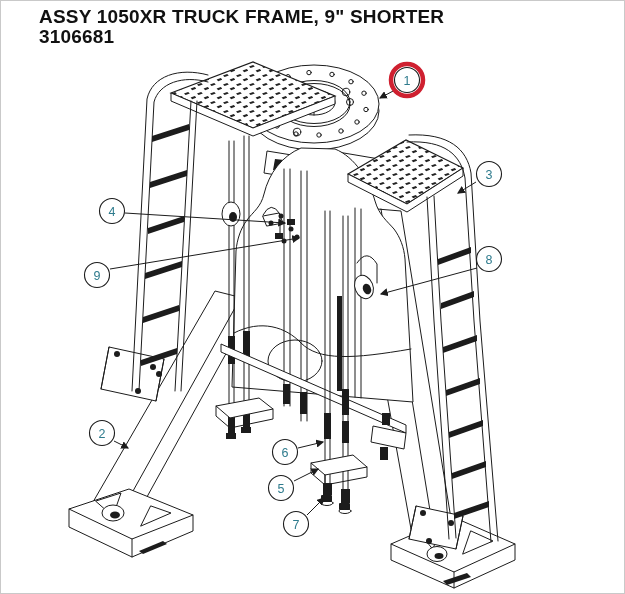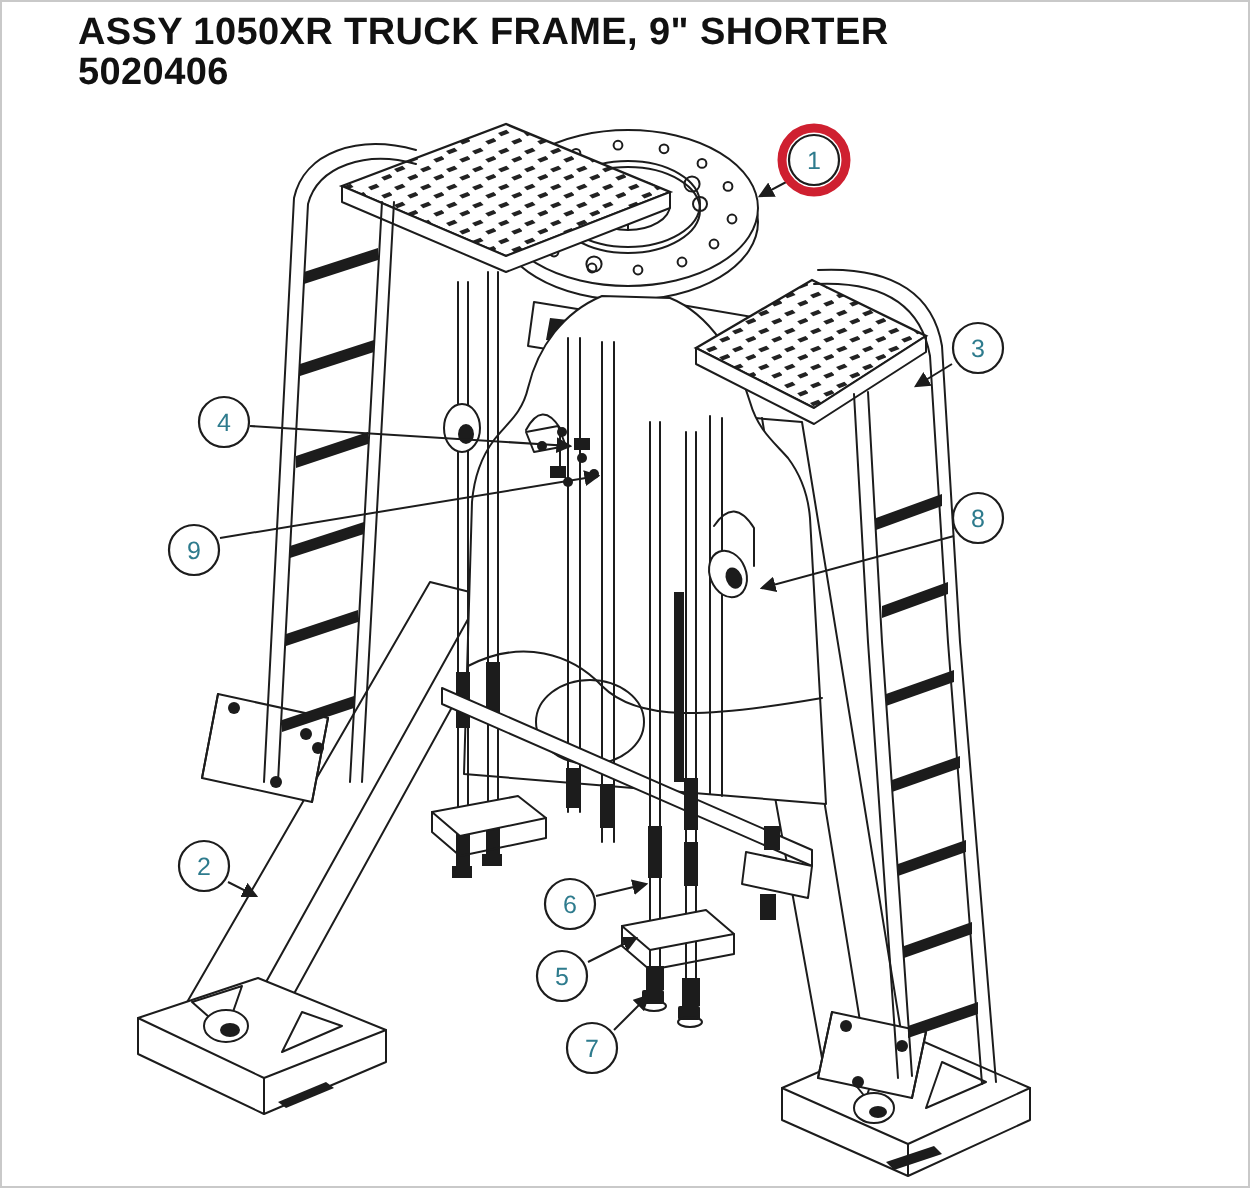--- a/index.html
+++ b/index.html
@@ -22,21 +22,21 @@
   .balloon-num{font-family:"Liberation Sans",sans-serif;font-size:12.5px;text-anchor:middle;}
   .leader{stroke:#1c1c1c;stroke-width:1;fill:none;}
 </style>
 </head>
 <body>
 
 <div class="page">
 
   <div class="title-block">
     <div>ASSY 1050XR TRUCK FRAME, 9" SHORTER</div>
-    <div>5020406</div>
+    <div>3106681</div>
   </div>
 
   <svg width="625" height="594" viewBox="0 0 625 594">
     <defs>
       <pattern id="grate" width="13" height="9" patternUnits="userSpaceOnUse">
         <rect width="13" height="9" fill="#ffffff"></rect>
         <path d="M1,2.5 l4.2,-1.6 l1.6,1.6 l-4.2,1.6 z" fill="#222"></path>
         <path d="M7.6,6.6 l4.2,-1.6 l1.6,1.6 l-4.2,1.6 z" fill="#222"></path>
       </pattern>
       <marker id="arr" viewBox="0 0 10 10" refX="8.5" refY="5" markerWidth="8" markerHeight="8" orient="auto-start-reverse">

